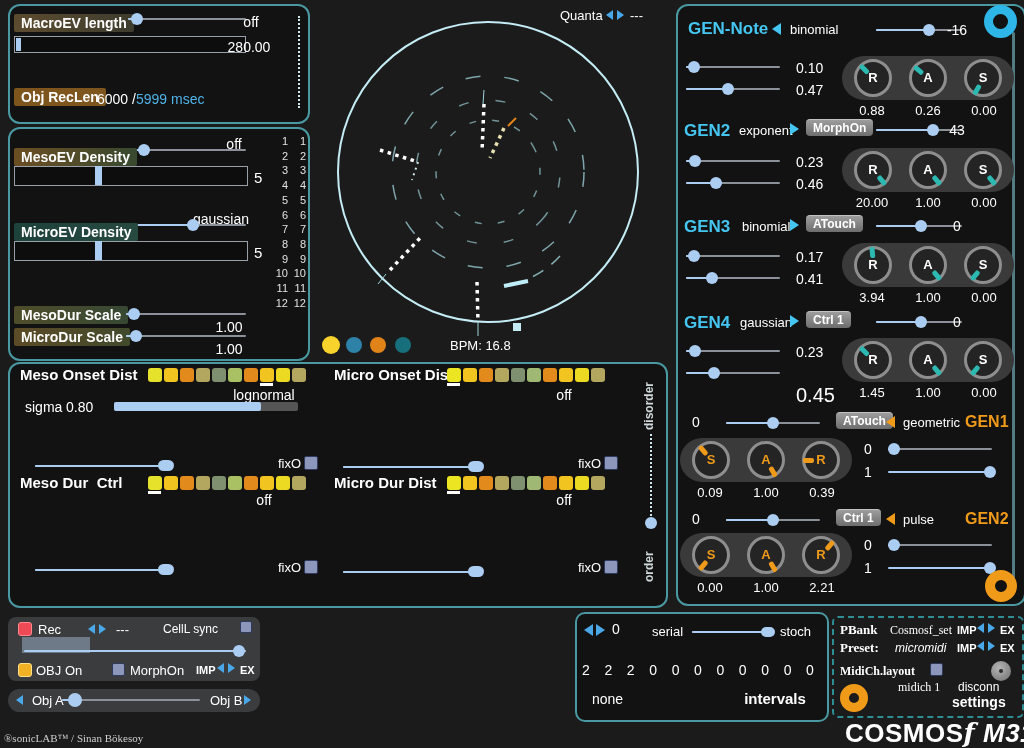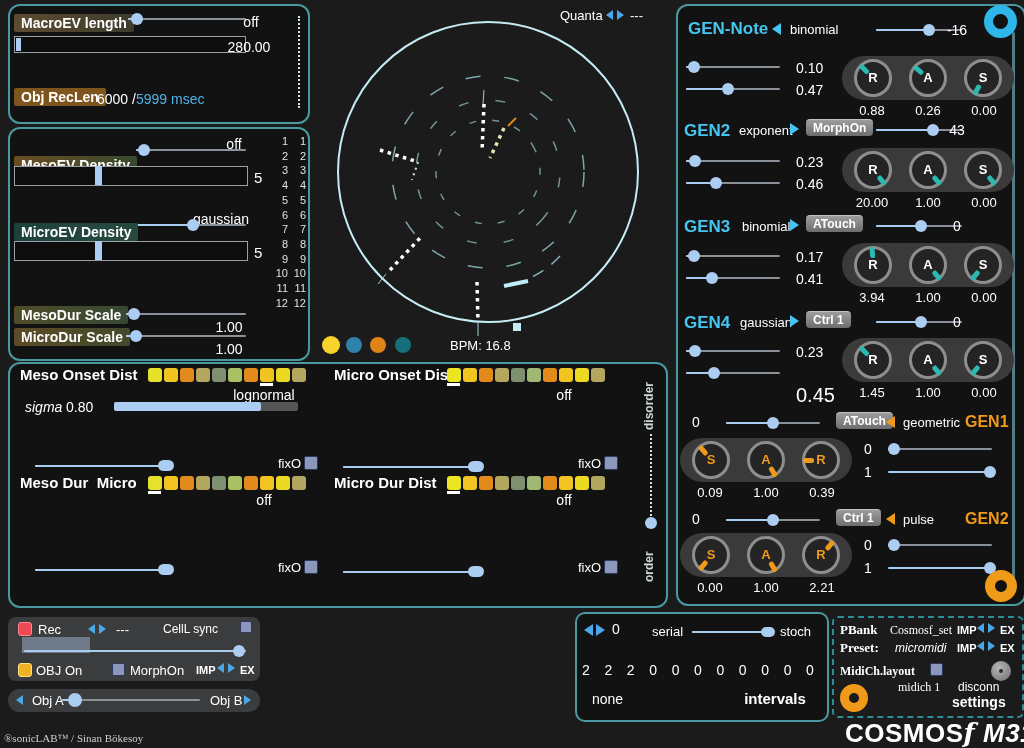--- a/index.html
+++ b/index.html
@@ -81,21 +81,21 @@
   <div class="t" style="left:136px;top:91px;font-size:14px;color:#4fb3e8;">5999 msec</div>
   <div class="vdots" style="left:298px;top:16px;height:92px;"></div>
 
   <div class="panel" style="left:8px;top:127px;width:298px;height:230px;"></div>
   <div class="t rt" style="left:212px;top:136px;width:44px;font-size:14px;">off</div>
   <div class="hs" style="left:136px;top:144px;width:110px;">
       <i class="tr"></i>
       <i class="fl" style="width:7%"></i>
       <i class="th" style="left:7%"></i>
     </div>
-  <div class="tag" style="left:14px;top:156px;background:linear-gradient(to right,#6b4e22,#37492f);text-align:right;">MesoEV  Density</div>
+  <div class="tag" style="left:14px;top:148px;background:linear-gradient(to right,#6b4e22,#37492f);text-align:right;">MesoEV  Density</div>
   <div class="obar" style="left:14px;top:166px;width:232px;height:18px;">
       <div class="abs" style="left:80px;top:-1px;width:7px;height:19px;background:#accdf2;"></div>
     </div>
   <div class="t" style="left:254px;top:169px;font-size:15px;">5</div>
   <div class="t rt" style="left:186px;top:211px;width:70px;font-size:14px;">gaussian</div>
   <div class="hs" style="left:136px;top:219px;width:110px;">
       <i class="tr"></i>
       <i class="fl" style="width:52%"></i>
       <i class="th" style="left:52%"></i>
     </div>
@@ -189,34 +189,34 @@
       <div class="sq" style="background: rgb(126, 144, 112);"></div>
       <div class="sq" style="background: rgb(169, 193, 99);"></div>
       <div class="sq" style="background: rgb(226, 138, 27);"></div>
       <div class="sq" style="background: rgb(242, 196, 31);">
         <div class="sq-u"></div>
       </div>
       <div class="sq" style="background: rgb(236, 217, 34);"></div>
       <div class="sq" style="background: rgb(179, 167, 95);"></div>
     </div>
   <div class="t rt" style="left:210px;top:387px;width:108px;font-size:14px;">lognormal</div>
-  <div class="t" style="left:25px;top:399px;font-size:14px;font-style:italic;">sigma</div>
+  <div class="t" style="left:25px;top:399px;font-size:14px;">sigma</div>
   <div class="t" style="left:66px;top:399px;font-size:14px;">0.80</div>
   <div class="abs" style="left:114px;top:402px;width:184px;height:9px;background:#555;border-radius:2px;">
       <div class="abs" style="left:0;top:0;width:80%;height:9px;background:#accdf2;border-radius:2px;"></div>
     </div>
   <div class="hs" style="left:35px;top:460px;width:136px;">
       <i class="tr"></i>
       <i class="fl" style="width:95%"></i>
       <i class="th" style="left:95%;width:16px;height:11px;border-radius:6px;"></i>
     </div>
   <div class="t" style="left:278px;top:456px;font-size:13px;">fixO</div>
   <div class="cb" style="left:304px;top:456px;"></div>
 
-  <div class="t b" style="left:20px;top:474px;font-size:15px;">Meso Dur  Micro</div>
+  <div class="t b" style="left:20px;top:474px;font-size:15px;">Meso Dur  Ctrl</div>
   <div class="sqrow" style="left:148px;top:476px;">
       <div class="sq" style="background: rgb(230, 225, 42);">
         <div class="sq-u"></div>
       </div>
       <div class="sq" style="background: rgb(242, 196, 31);"></div>
       <div class="sq" style="background: rgb(226, 138, 27);"></div>
       <div class="sq" style="background: rgb(179, 167, 95);"></div>
       <div class="sq" style="background: rgb(126, 144, 112);"></div>
       <div class="sq" style="background: rgb(169, 193, 99);"></div>
       <div class="sq" style="background: rgb(226, 138, 27);"></div>

